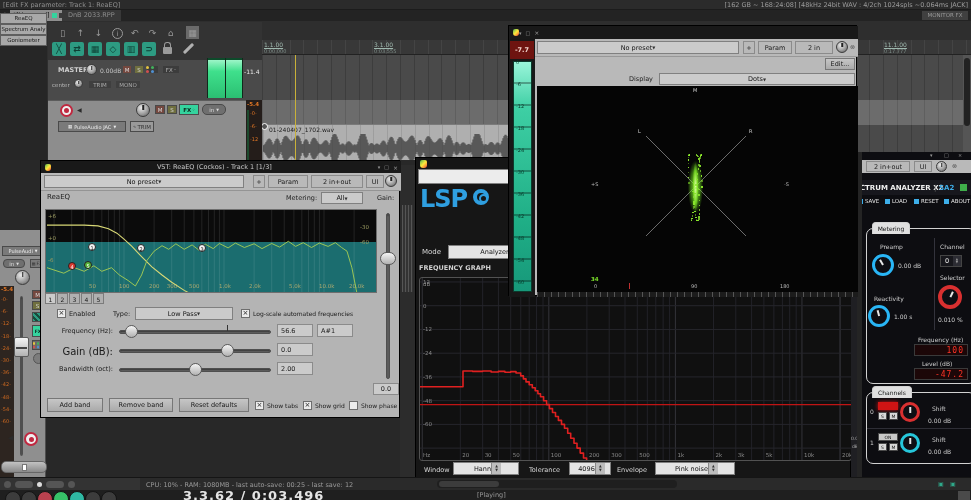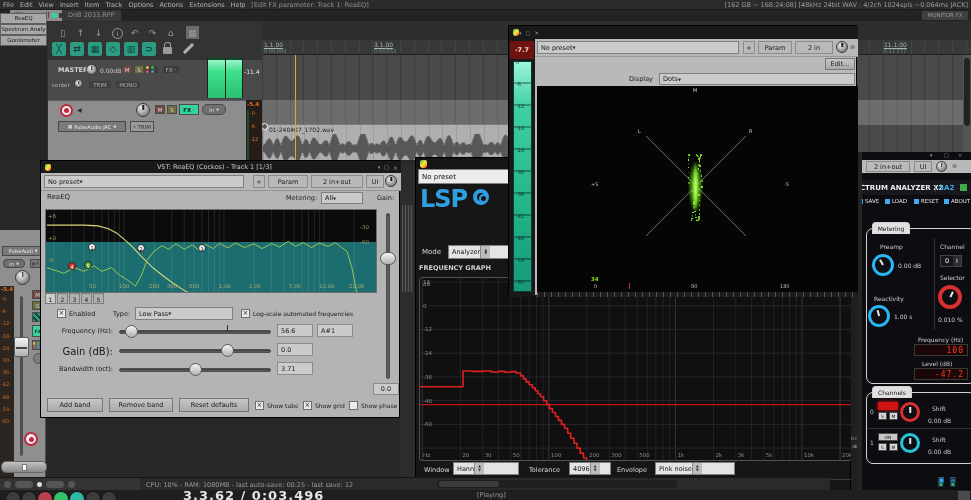--- a/index.html
+++ b/index.html
@@ -1,21 +1,21 @@
 <!DOCTYPE html>
 <html><head>
 <meta charset="utf-8">
 <style>
   html,body{margin:0;padding:0;background:#111}
   #app{position:relative;width:971px;height:500px;background:#2e2e2e;overflow:hidden;
        font-family:"DejaVu Sans","Liberation Sans",sans-serif;cursor:default;user-select:none}
   .w{position:absolute;box-sizing:border-box}
   .lbl{position:absolute;white-space:nowrap;box-sizing:border-box}
   .combo{position:absolute;background:#cbcbcb;border:1px solid #808080;color:#141414;font-size:6.5px;
-         display:flex;align-items:center;justify-content:flex-start;padding:0 3px;box-sizing:border-box}
+         display:flex;align-items:center;justify-content:center;padding:0 3px;box-sizing:border-box}
   .combo .arr{font-size:4px;color:#333}
   .fxbtn{position:absolute;background:#b9b9b9;border:1px solid #8b8b8b;color:#1c1c1c;font-size:6.5px;
          display:flex;align-items:center;justify-content:center;box-sizing:border-box}
   .btn3d{position:absolute;background:linear-gradient(#c6c6c6,#aaa);border:1px solid #777;color:#1a1a1a;
          font-size:6.5px;display:flex;align-items:center;justify-content:center;box-sizing:border-box}
   .chk{position:absolute;width:9px;height:9px;background:#ececec;border:1px solid #6e6e6e;font-size:7px;
        line-height:7px;text-align:center;color:#1a1a1a;box-sizing:border-box}
   .knob{position:absolute;border-radius:50%;background:radial-gradient(circle at 38% 32%,#ececec,#a0a0a0 55%,#595959);
         border:1px solid #3c3c3c;box-sizing:border-box}
   .knob i{position:absolute;left:50%;top:1px;width:1.5px;height:42%;background:#222;transform:translateX(-50%)}
@@ -38,32 +38,20 @@
   .grptab{position:absolute;background:#e0e0e0;color:#111;font-size:6px;line-height:11px;text-align:center;
           border-radius:4px 4px 0 0;border:1px solid #d2d2d2;border-bottom:none;box-sizing:border-box}
   .menuitem{color:#b4b4b4;font-size:6.5px;padding:0 3px}
 </style>
 </head>
 <body>
 
 <div id="app">
 
   <div class="w" id="menubar" style="left:0;top:0;width:971px;height:10px;background:#2b2b2b;display:flex;align-items:center;border-bottom:1px solid #1c1c1c">
-    <span id="menu-items" style="display:flex">
-        <span class="menuitem">File</span>
-        <span class="menuitem">Edit</span>
-        <span class="menuitem">View</span>
-        <span class="menuitem">Insert</span>
-        <span class="menuitem">Item</span>
-        <span class="menuitem">Track</span>
-        <span class="menuitem">Options</span>
-        <span class="menuitem">Actions</span>
-        <span class="menuitem">Extensions</span>
-        <span class="menuitem">Help</span>
-      </span>
     <span class="menuitem" style="color:#8f8f8f">[Edit FX parameter: Track 1: ReaEQ]</span>
     <span class="menuitem" style="margin-left:auto;color:#9a9a9a">[162 GB ~ 168:24:08] [48kHz 24bit WAV : 4/2ch 1024spls ~0.064ms JACK]</span>
   </div>
 
   <div class="w" style="left:0;top:10px;width:971px;height:11px;background:#232323">
     <span class="lbl" style="left:2px;top:1px;font-size:7px;color:#8a8a8a">+</span>
     <span class="lbl" style="left:10px;top:0;height:11px;background:#8f8f8f;color:#141414;font-size:6.5px;line-height:11px;padding:0 3px;display:flex;align-items:center;gap:2px">
       <span>*[Unsaved]</span>
       <span style="width:5px;height:5px;background:#35d39e;display:inline-block"></span>
       <span style="width:5px;height:5px;background:#3a3a3a;display:inline-block"></span>
@@ -536,21 +524,21 @@
     <div class="shandle" style="left:84px;top:164px;width:13px;height:13px"></div>
     <span class="fxbtn" style="left:236px;top:163px;width:36px;height:13px;background:#cbcbcb;justify-content:flex-start;padding-left:3px">56.6</span>
     <span class="fxbtn" style="left:276px;top:163px;width:36px;height:13px;background:#cbcbcb;justify-content:flex-start;padding-left:3px">A#1</span>
     <span class="lbl" style="left:0;top:185px;width:72px;text-align:right;font-size:10px;color:#1a1a1a">Gain (dB):</span>
     <div class="groove" style="left:78px;top:188px;width:152px;height:4px"></div>
     <div class="shandle" style="left:180px;top:183px;width:13px;height:13px"></div>
     <span class="fxbtn" style="left:236px;top:182px;width:36px;height:13px;background:#cbcbcb;justify-content:flex-start;padding-left:3px">0.0</span>
     <span class="lbl" style="left:0;top:204px;width:72px;text-align:right;font-size:6.5px;color:#1a1a1a">Bandwidth (oct):</span>
     <div class="groove" style="left:78px;top:207px;width:152px;height:4px"></div>
     <div class="shandle" style="left:148px;top:202px;width:13px;height:13px"></div>
-    <span class="fxbtn" style="left:236px;top:201px;width:36px;height:13px;background:#cbcbcb;justify-content:flex-start;padding-left:3px">3.71</span>
+    <span class="fxbtn" style="left:236px;top:201px;width:36px;height:13px;background:#cbcbcb;justify-content:flex-start;padding-left:3px">2.00</span>
     <span class="btn3d" style="left:6px;top:237px;width:56px;height:14px">Add band</span>
     <span class="btn3d" style="left:68px;top:237px;width:64px;height:14px">Remove band</span>
     <span class="btn3d" style="left:138px;top:237px;width:70px;height:14px">Reset defaults</span>
     <span class="chk" style="left:214px;top:240px">×</span>
     <span class="lbl" style="left:226px;top:241px;font-size:6px;color:#1a1a1a">Show tabs</span>
     <span class="chk" style="left:262px;top:240px">×</span>
     <span class="lbl" style="left:274px;top:241px;font-size:6px;color:#1a1a1a">Show grid</span>
     <span class="chk" style="left:308px;top:240px"></span>
     <span class="lbl" style="left:320px;top:241px;font-size:6px;color:#1a1a1a">Show phase</span>
   <div style="position:absolute;left:4px;top:132px;width:11px;height:11px;border:1px solid #7c7c7c;background:#cbcbcb;color:#1a1a1a;font-size:6px;text-align:center;line-height:11px;box-sizing:border-box">1</div>
@@ -687,21 +675,21 @@
       <span class="lbl" style="left:54px;top:190px;font-size:5.5px;font-weight:bold;color:#7de32a">34</span>
       <span class="lbl" style="left:57px;top:197px;font-size:5px;color:#bbb">0</span>
       <div style="position:absolute;left:92px;top:197px;width:1px;height:6px;background:#c03030"></div>
       <span class="lbl" style="left:154px;top:197px;font-size:5px;color:#bbb">90</span>
       <span class="lbl" style="left:243px;top:197px;font-size:5px;color:#bbb">180</span>
     </div>
     <div style="position:absolute;left:28px;top:266px;width:321px;height:5px;background:#1c1c1c;
                 background-image:repeating-linear-gradient(90deg,#555 0,#555 1px,transparent 1px,transparent 7px)"></div>
   </div>
 
-  <div class="w" style="left:0;top:477px;width:830px;height:13px;background:#2a2a2a;border-top:1px solid #151515">
+  <div class="w" style="left:0;top:477px;width:971px;height:13px;background:#2a2a2a;border-top:1px solid #151515">
     <div style="position:absolute;left:0;top:0;width:140px;height:13px;background:#333">
       <span style="position:absolute;left:4px;top:3px;width:7px;height:7px;border-radius:50%;background:#555"></span>
       <span style="position:absolute;left:15px;top:3px;width:18px;height:7px;border-radius:4px;background:#555"></span>
       <span style="position:absolute;left:37px;top:4px;width:5px;height:5px;border-radius:50%;background:#ddd"></span>
       <span style="position:absolute;left:46px;top:3px;width:18px;height:7px;border-radius:4px;background:#555"></span>
       <span style="position:absolute;left:68px;top:3px;width:7px;height:7px;border-radius:50%;background:#555"></span>
     </div>
     <span class="lbl" style="left:146px;top:3px;font-size:6.5px;color:#9a9a9a">CPU: 10% - RAM: 1080MB -  last auto-save: 00:25 -  last save: 12</span>
     <div style="position:absolute;left:437px;top:2px;width:240px;height:8px;background:#1f1f1f;border-radius:4px">
       <span style="position:absolute;left:2px;top:1px;width:60px;height:6px;background:#3c3c3c;border-radius:3px"></span>

